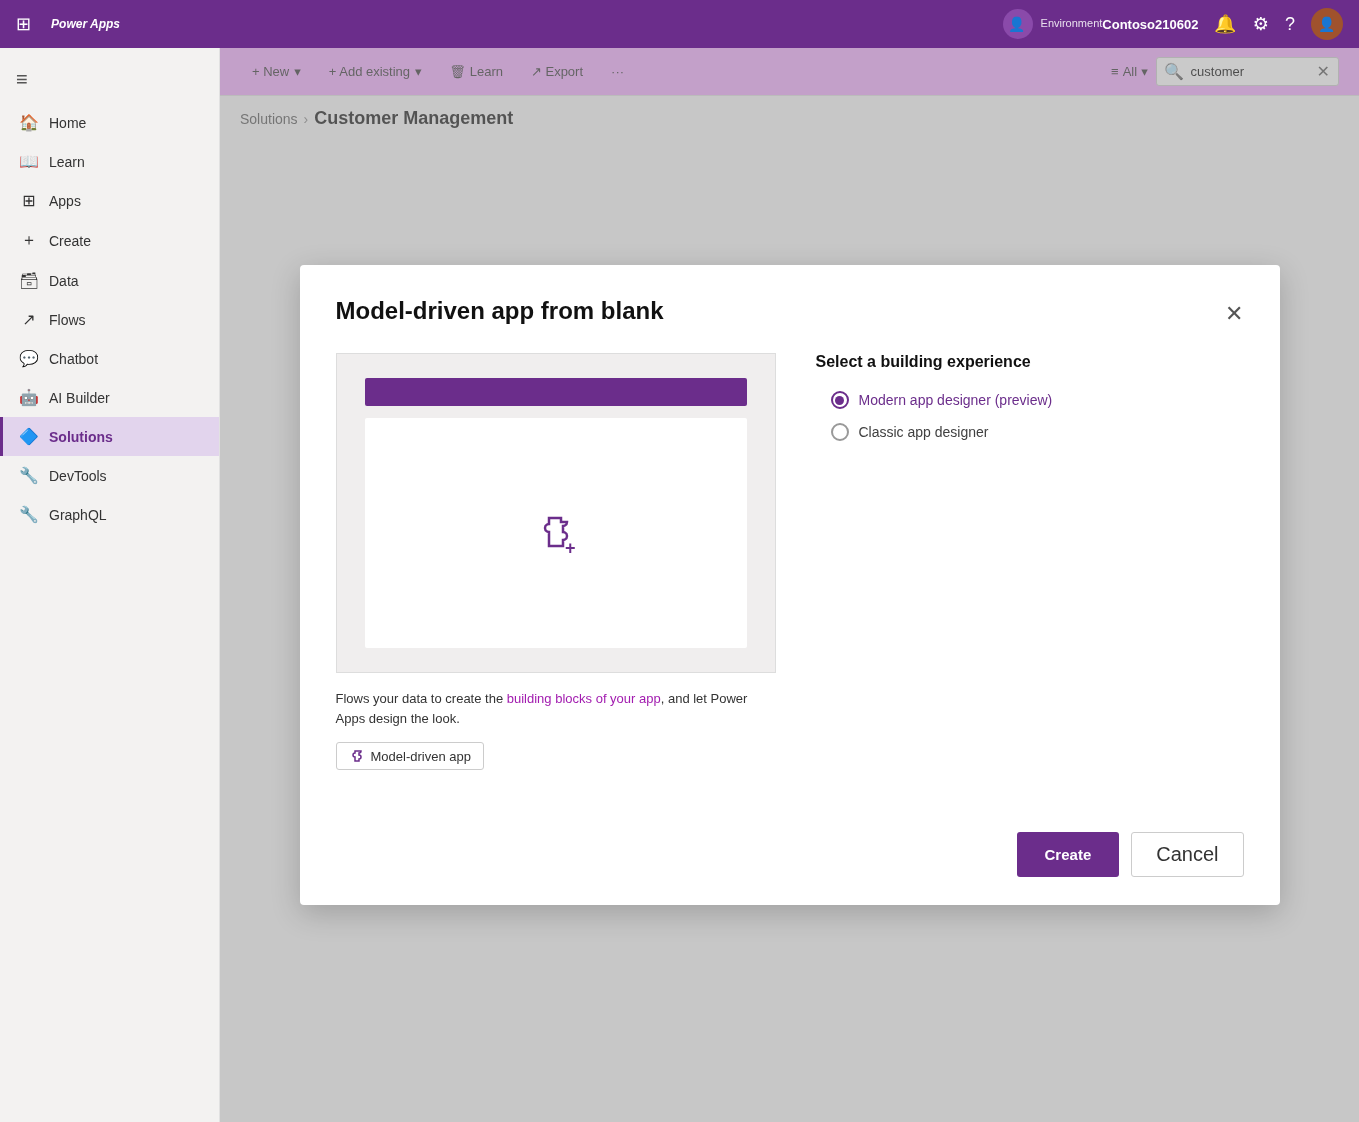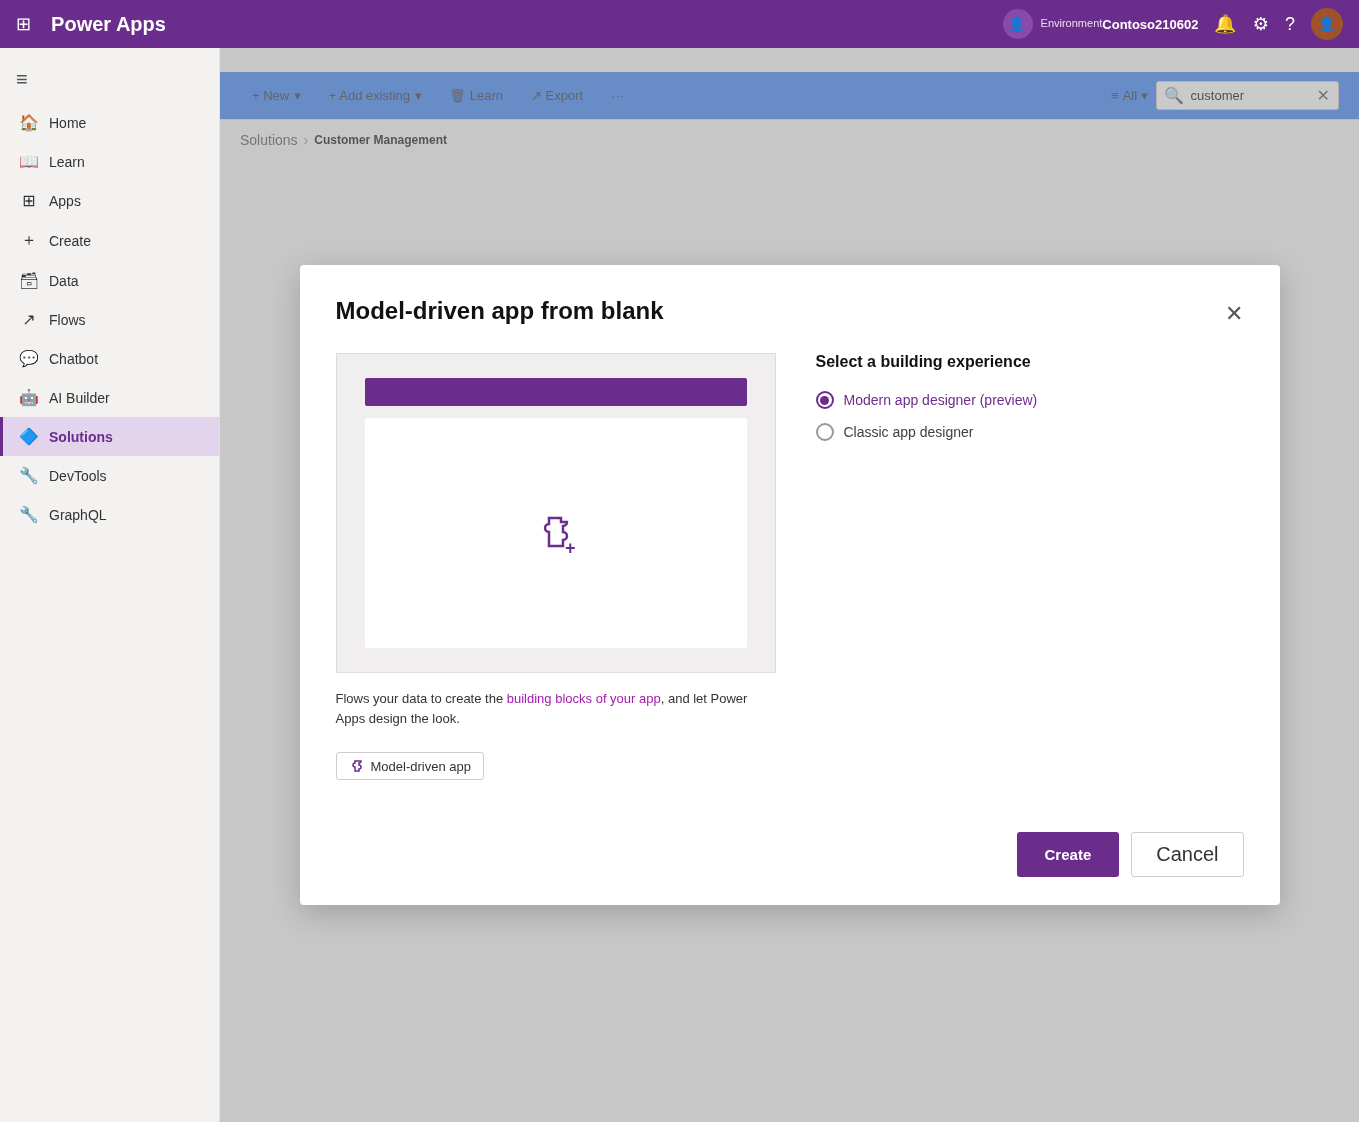--- a/index.html
+++ b/index.html
@@ -10,21 +10,21 @@
       background: #6b2d8b;
       height: 48px;
       display: flex;
       align-items: center;
       padding: 0 16px;
       gap: 12px;
       position: relative;
       z-index: 10;
     }
     .topbar-grid-icon { color: white; font-size: 18px; cursor: pointer; margin-right: 8px; }
-    .topbar-logo { color: white; font-weight: 600; font-size: 20px; flex: 1; }
+    .topbar-logo { color: white; font-weight: 600; font-size: 12px; flex: 1; font-style: italic; }
     .topbar-right { display: flex; align-items: center; gap: 16px; color: white; font-size: 13px; }
     .topbar-env { display: flex; align-items: center; gap: 8px; }
     .topbar-env-icon { width: 30px; height: 30px; border-radius: 50%; background: #8a4aaa; display: flex; align-items: center; justify-content: center; font-size: 14px; }
     .topbar-env-text { display: flex; flex-direction: row; }
     .topbar-env-label { font-size: 11px; opacity: 0.85; }
     .topbar-env-name { font-size: 13px; font-weight: 600; }
     .topbar-icon-btn { color: white; font-size: 18px; cursor: pointer; background: none; border: none; }
     .topbar-avatar { width: 32px; height: 32px; border-radius: 50%; background: #a0522d; overflow: hidden; display: flex; align-items: center; justify-content: center; font-size: 14px; color: white; cursor: pointer; }
 
     
@@ -55,28 +55,27 @@
     
     .content-area {
       flex: 1;
       background: #f9f9f9;
       position: relative;
       overflow: hidden;
     }
 
     
     .toolbar {
-      background: #3b82f6;
+      background: #f0abfc;
       border-bottom: 1px solid #e1e1e1;
       padding: 4px 20px;
       height: 48px;
       display: flex;
       align-items: center;
       gap: 4px;
-      margin-top: 24px;
     }
     .toolbar-btn {
       display: flex; align-items: center; gap: 5px;
       padding: 6px 12px; border-radius: 3px; cursor: pointer;
       font-size: 13px; color: #333; background: none; border: none;
     }
     .toolbar-right { margin-left: auto; display: flex; align-items: center; gap: 8px; }
     .filter-btn { display: flex; align-items: center; gap: 4px; font-size: 13px; color: #333; cursor: pointer; }
     .search-box {
       display: flex; align-items: center;
@@ -87,21 +86,21 @@
     .search-close { cursor: pointer; color: #555; }
 
     
     .breadcrumb {
       padding: 12px 20px 8px;
       font-size: 14px; color: #555;
       display: flex; align-items: center; gap: 6px;
     }
     .breadcrumb-link { color: #555; cursor: pointer; }
     .breadcrumb-chevron { color: #888; }
-    .breadcrumb-current { font-weight: 700; font-size: 12px; color: #111; }
+    .breadcrumb-current { font-weight: 700; font-size: 18px; color: #111; }
 
     
     .overlay {
       position: absolute;
       top: 0; left: 0; right: 0; bottom: 0;
       background: rgba(150,150,150,0.5);
       z-index: 100;
       display: flex;
       align-items: center;
       justify-content: center;
@@ -179,34 +178,35 @@
     .preview-description a { color: #a21caf; text-decoration: none; }
     .app-type-badge {
       display: inline-flex;
       align-items: center;
       gap: 6px;
       border: 1px solid #ccc;
       border-radius: 3px;
       padding: 5px 12px;
       font-size: 13px;
       color: #333;
-      margin-top: 24px;
+      margin-top: 14px;
       cursor: pointer;
     }
 
     
     .options-area { flex: 1; }
     .options-title { font-size: 16px; font-weight: 600; color: #111; margin-bottom: 20px; }
 
     .radio-option {
       display: flex;
       align-items: center;
       gap: 10px;
       margin-bottom: 14px;
       cursor: pointer;
+      margin-left: 15px;
     }
     .radio-btn {
       width: 18px; height: 18px;
       border-radius: 50%;
       border: 2px solid #6b2d8b;
       display: flex; align-items: center; justify-content: center;
       flex-shrink: 0;
     }
     .radio-btn.selected::after {
       content: '';

